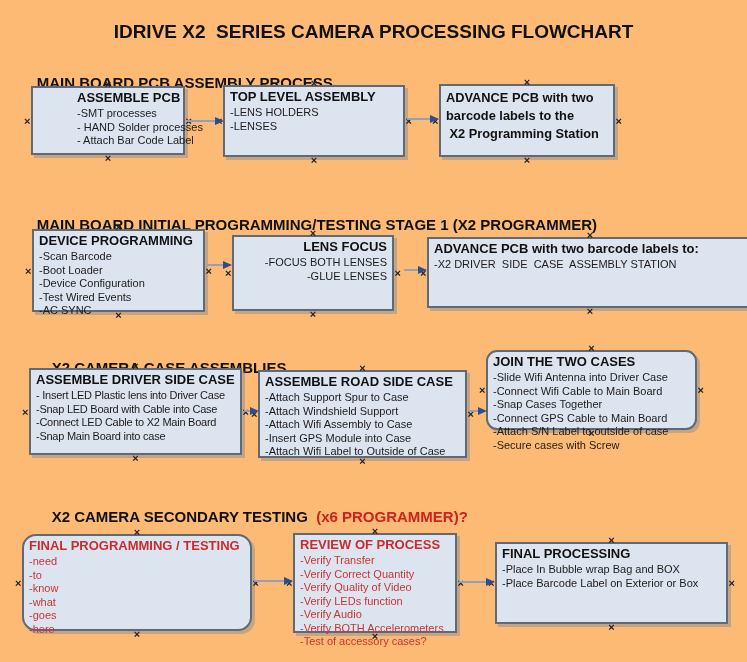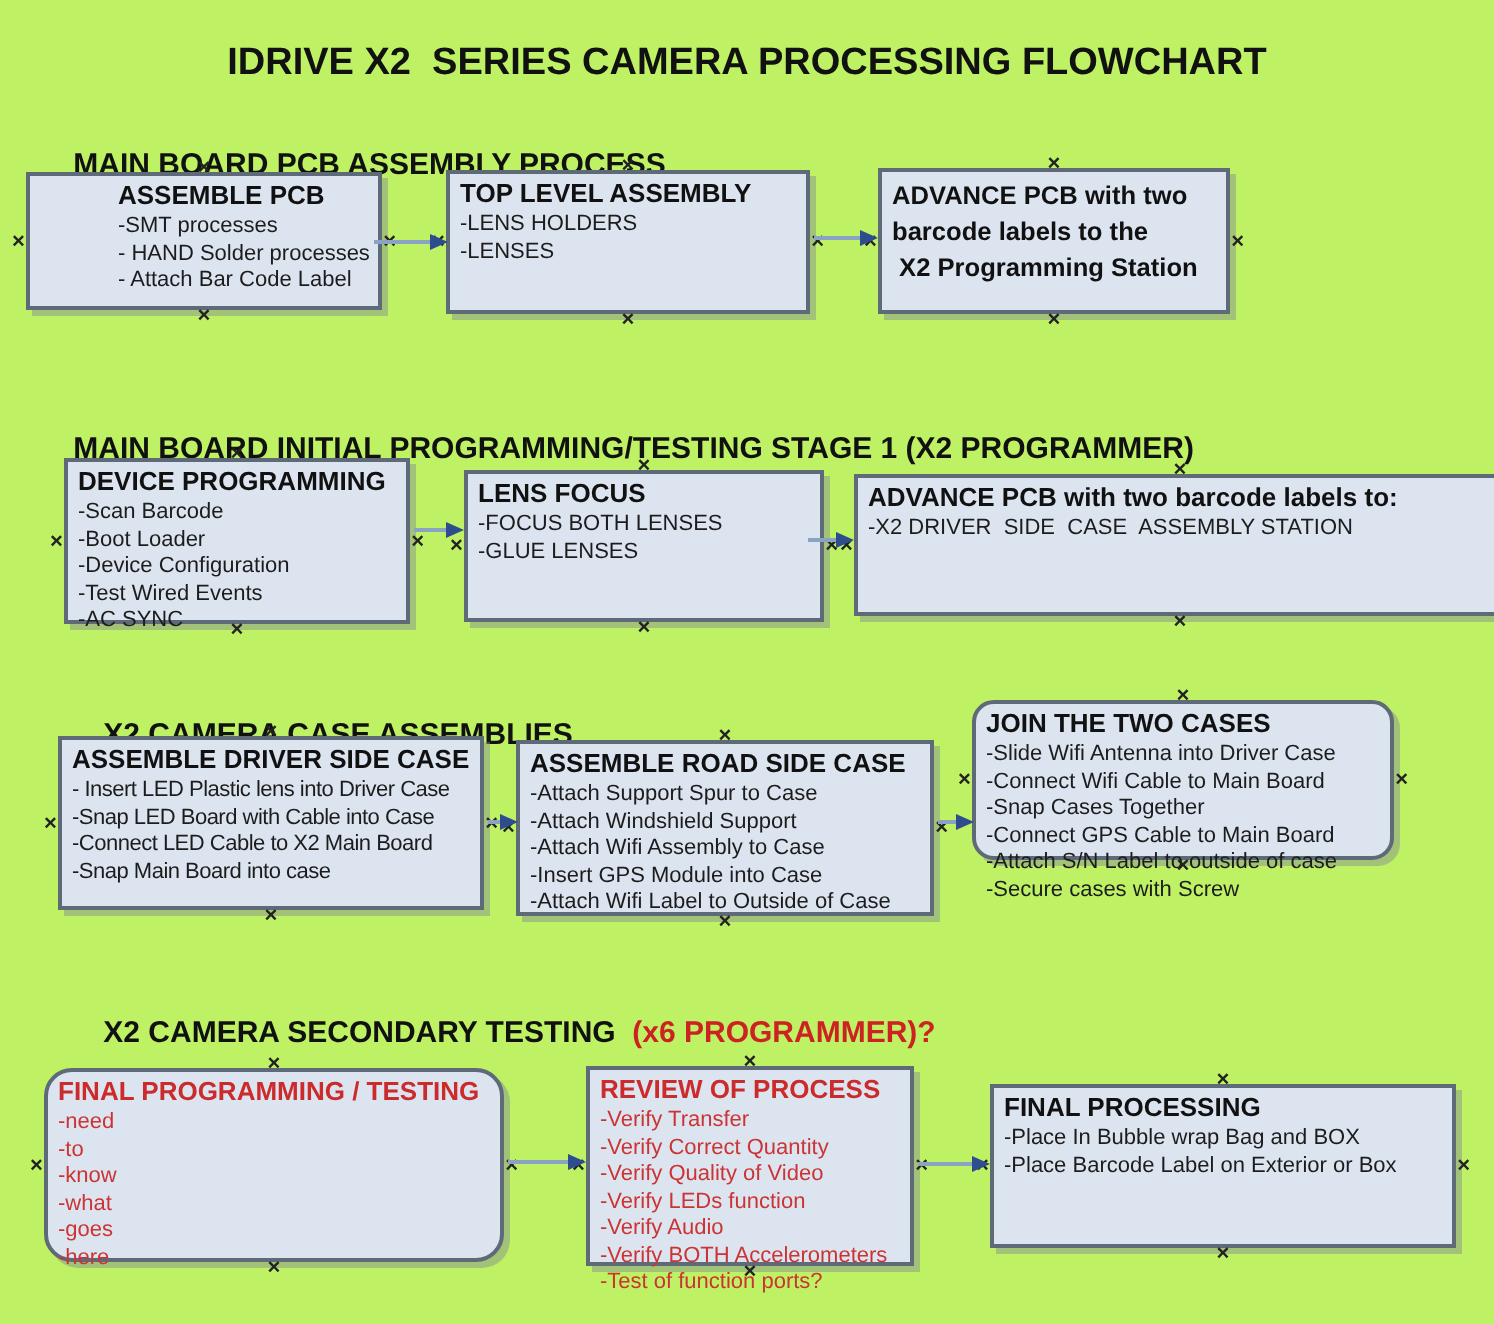--- a/index.html
+++ b/index.html
@@ -1,17 +1,17 @@
 <!DOCTYPE html>
 <html><head>
 <meta charset="utf-8">
 <style>
   html,body { margin:0; padding:0; background:#ffffff; }
   .canvas {
-    position:relative; width:747px; height:662px; background:#bef264;
+    position:relative; width:747px; height:662px; background:#fdba74;
     font-family:"Liberation Sans", sans-serif; overflow:hidden;
   }
   .main-title {
     position:absolute; top:21px; left:0; width:100%; text-align:center;
     font-size:19px; font-weight:bold; color:#111; white-space:pre;
   }
   .sec-heading {
     position:absolute; font-size:15px; font-weight:bold; color:#111; white-space:pre;
   }
   .sec-heading .red-part { color:#cc2222; }
@@ -61,21 +61,21 @@
   <div class="sec-heading" style="left:20px; top:199px;">
     <span>MAIN BOARD INITIAL PROGRAMMING/TESTING STAGE 1 (X2 PROGRAMMER)</span><span class="red-part"></span>
   </div>
   <div class="sec-heading" style="left:35px; top:342px;">
     <span>X2 CAMERA CASE ASSEMBLIES</span><span class="red-part"></span>
   </div>
   <div class="sec-heading" style="left:35px; top:491px;">
     <span>X2 CAMERA SECONDARY TESTING</span><span class="red-part">  (x6 PROGRAMMER)?</span>
   </div>
 
-  <div class="fbox" style="left:13px; top:86px; width:178px; height:69px;padding-left:44px;">
+  <div class="fbox" style="left:31px; top:86px; width:154px; height:69px;padding-left:44px;">
     <span class="anch t"></span>
       <span class="anch b"></span>
       <span class="anch l"></span>
       <span class="anch r"></span>
     <div class="box-title">ASSEMBLE PCB</div>
     <div class="box-items">
         <div class="item">-SMT processes</div>
         <div class="item">- HAND Solder processes</div>
         <div class="item">- Attach Bar Code Label</div>
       </div>
@@ -113,21 +113,21 @@
     <div class="box-title">DEVICE PROGRAMMING</div>
     <div class="box-items">
         <div class="item">-Scan Barcode</div>
         <div class="item">-Boot Loader</div>
         <div class="item">-Device Configuration</div>
         <div class="item">-Test Wired Events</div>
         <div class="item">-AC SYNC</div>
       </div>
   </div>
 
-  <div class="fbox" style="left:232px; top:235px; width:180px; height:76px;">
+  <div class="fbox" style="left:232px; top:235px; width:162px; height:76px;text-align:right;">
     <span class="anch t"></span>
       <span class="anch b"></span>
       <span class="anch l"></span>
       <span class="anch r"></span>
     <div class="box-title">LENS FOCUS</div>
     <div class="box-items">
         <div class="item">-FOCUS BOTH LENSES</div>
         <div class="item">-GLUE LENSES</div>
       </div>
   </div>
@@ -210,21 +210,21 @@
       <span class="anch l"></span>
       <span class="anch r"></span>
     <div class="box-title">REVIEW OF PROCESS</div>
     <div class="box-items">
         <div class="item">-Verify Transfer</div>
         <div class="item">-Verify Correct Quantity</div>
         <div class="item">-Verify Quality of Video</div>
         <div class="item">-Verify LEDs function</div>
         <div class="item">-Verify Audio</div>
         <div class="item">-Verify BOTH Accelerometers</div>
-        <div class="item">-Test of function ports?</div>
+        <div class="item">-Test of accessory cases?</div>
       </div>
   </div>
 
   <div class="fbox" style="left:495px; top:542px; width:233px; height:82px;">
     <span class="anch t"></span>
       <span class="anch b"></span>
       <span class="anch l"></span>
       <span class="anch r"></span>
     <div class="box-title">FINAL PROCESSING</div>
     <div class="box-items">

